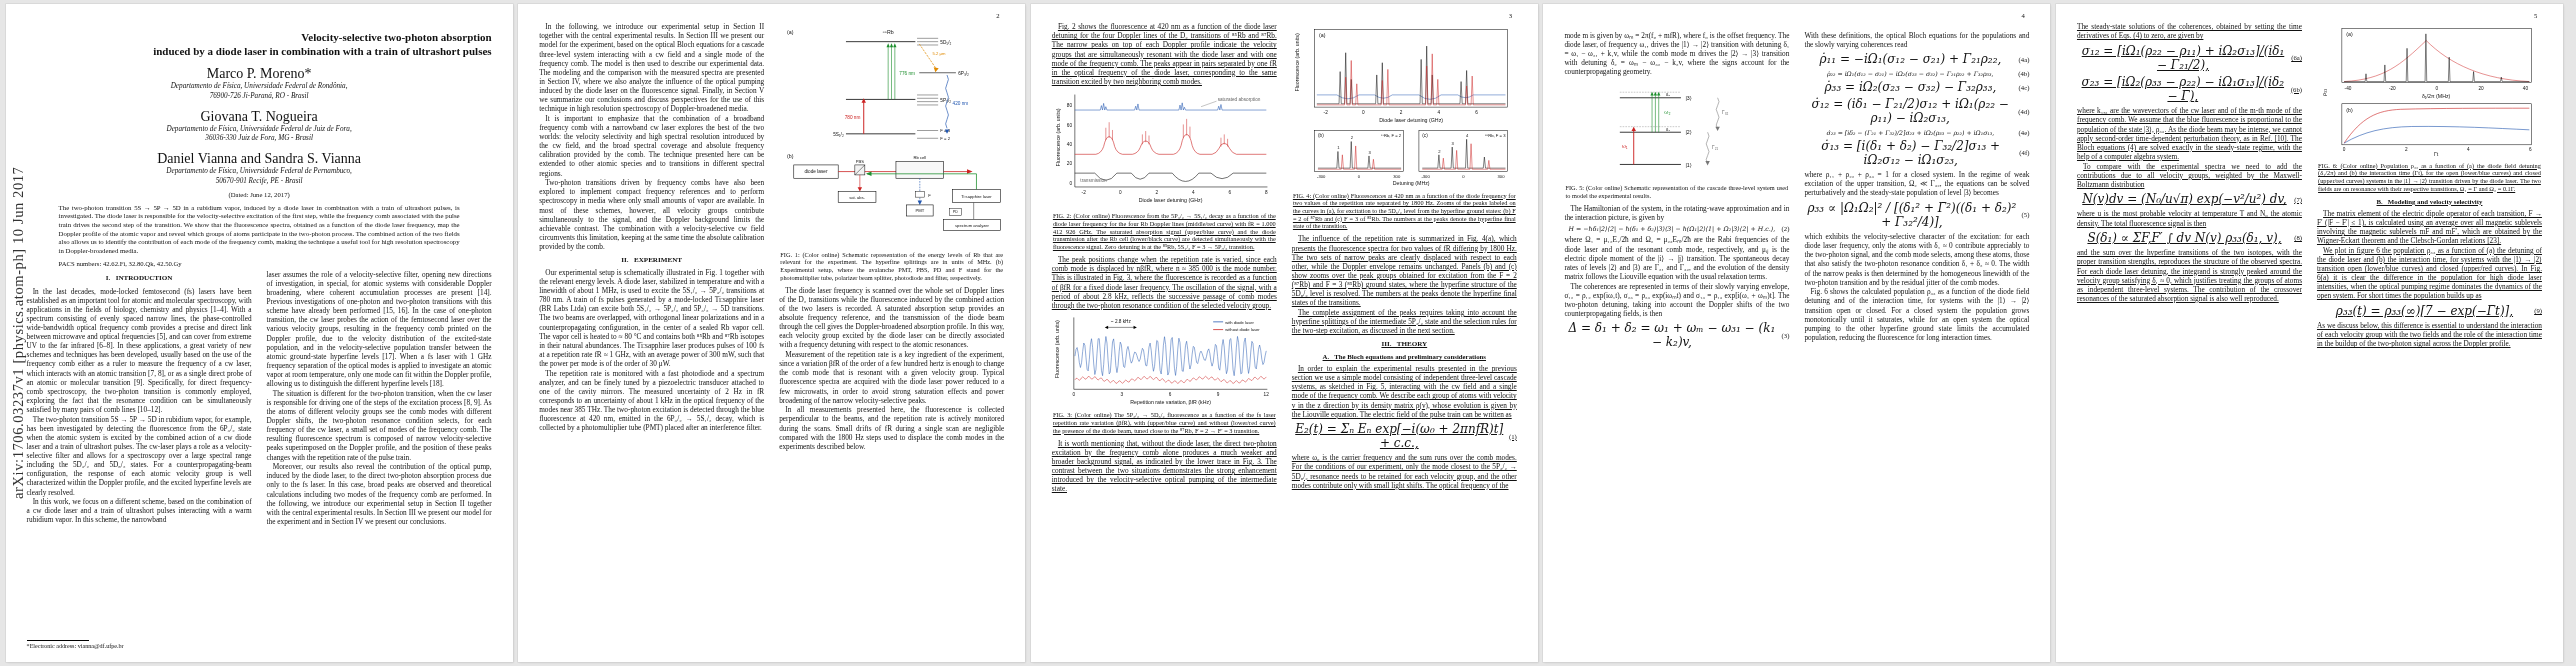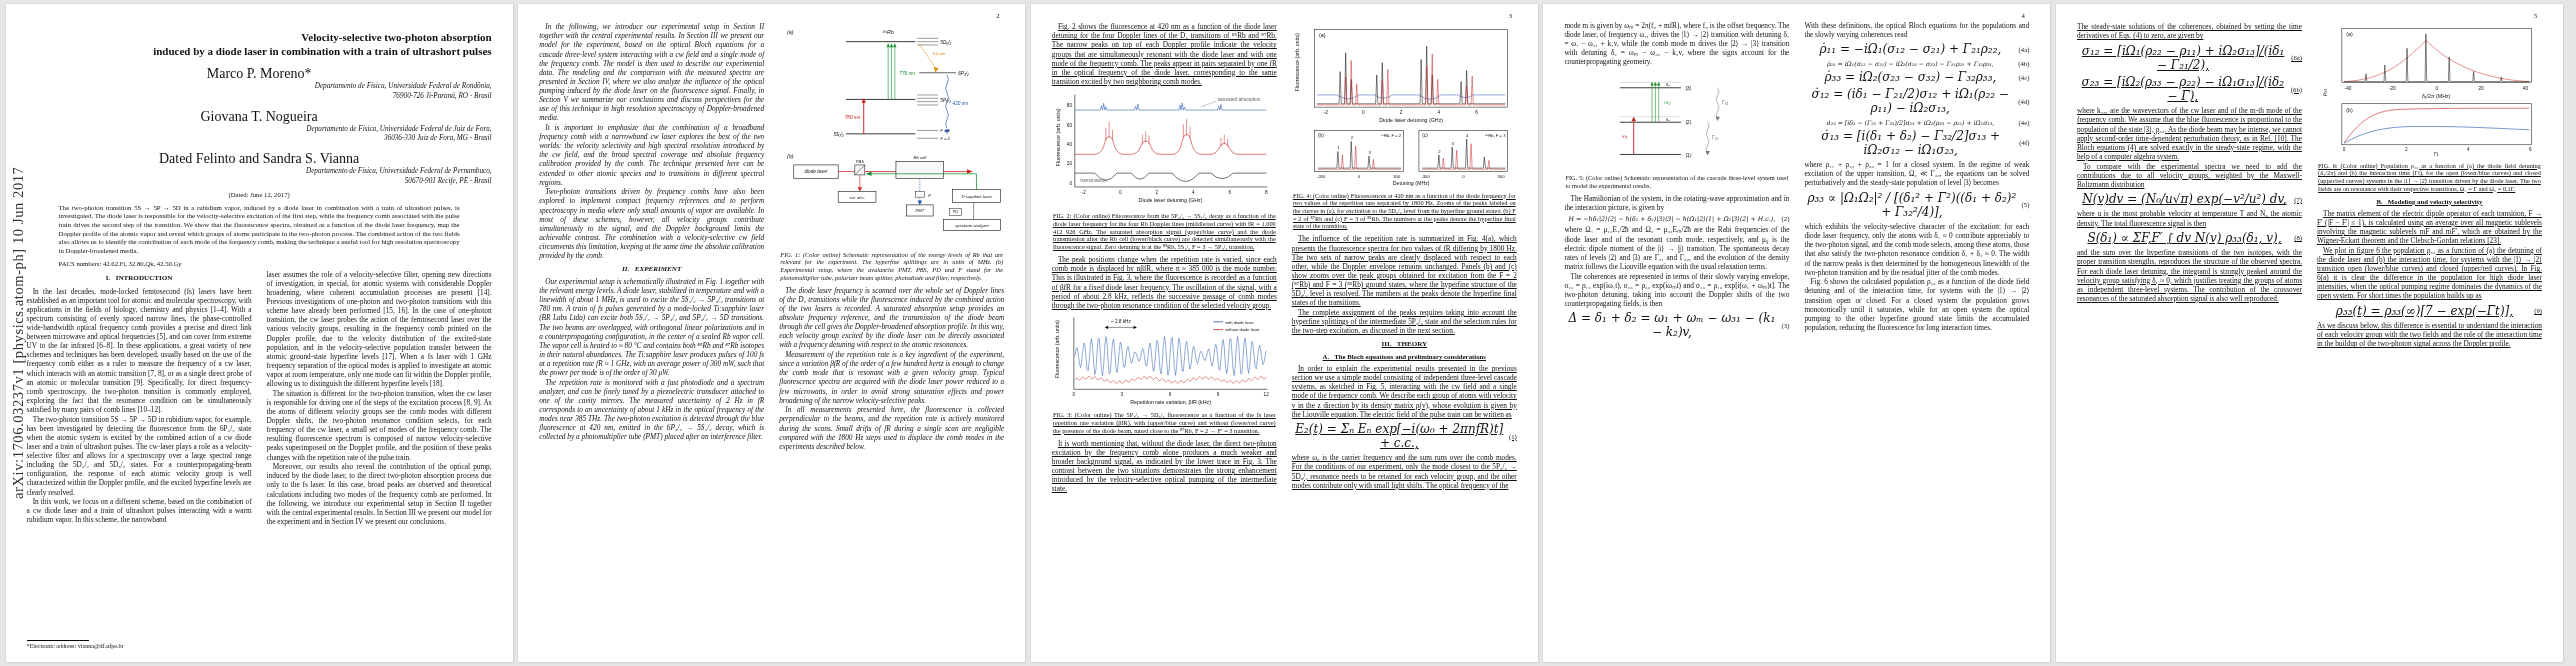--- a/index.html
+++ b/index.html
@@ -6,21 +6,21 @@
   .canvas{width:2576px;height:667px;min-width:2576px;box-sizing:border-box;display:flex;gap:5.6px;padding:4.4px 5.6px;background:#e6e6e6;}
   .page{width:507px;height:658px;background:#fff;box-sizing:border-box;position:relative;
         padding:14.5px 21px 12.2px 21px;font-family:"Liberation Serif",serif;color:#111;
         box-shadow:0 0 0 0.6px #d2d2d2,0.6px 1.1px 2.2px rgba(0,0,0,.18);overflow:hidden;}
   .pageno{position:absolute;top:7.8px;right:25.6px;font-size:6.7px;}
   .arxiv{position:absolute;left:4.4px;top:0;height:100%;display:flex;align-items:center;justify-content:center;
          writing-mode:vertical-rl;transform:rotate(180deg);font-size:14.5px;letter-spacing:0.6px;color:#333;}
   .title{text-align:right;font-weight:bold;font-size:11px;line-height:1.3;}
   .title.first{margin-top:11px;}
   .author{text-align:center;font-size:14px;margin-top:7.8px;}
-  .affil{text-align:right;font-style:italic;font-size:7.2px;line-height:1.3;}
+  .affil{text-align:center;font-style:italic;font-size:7.2px;line-height:1.3;}
   .dated{text-align:center;font-size:6.7px;margin-top:5px;}
   .abstract{margin:5.6px 32px 0;font-size:6.8px;line-height:1.27;text-align:justify;}
   .pacs{margin:4.4px 32px 0;font-size:6.7px;}
   .twocol{display:flex;gap:15px;margin-top:3px;}
   .col{width:226px;}
   p.body{margin:0 0 0.6px 0;font-size:7.3px;line-height:1.25;text-indent:6.1px;text-align:justify;}
   p.body.noind{text-indent:0;}
   .sec{font-size:7.1px;font-weight:bold;text-align:center;margin:4.4px 0 4.4px;white-space:pre;}
   .subsec{font-size:6.8px;font-weight:bold;text-align:center;margin:5.6px 0 3.9px;white-space:pre-wrap;}
   figure.fig{margin:3.3px 0 2.2px;}
@@ -43,21 +43,21 @@
   <div class="page">
     <div class="arxiv">arXiv:1706.03237v1  [physics.atom-ph]  10 Jun 2017</div>
     <div class="title first">Velocity-selective two-photon absorption</div>
     <div class="title">induced by a diode laser in combination with a train of ultrashort pulses</div>
     <div class="author">Marco P. Moreno*</div>
     <div class="affil">Departamento de Física, Universidade Federal de Rondônia,</div>
     <div class="affil">76900-726 Ji-Paraná, RO - Brasil</div>
     <div class="author">Giovana T. Nogueira</div>
     <div class="affil">Departamento de Física, Universidade Federal de Juiz de Fora,</div>
     <div class="affil">36036-330 Juiz de Fora, MG - Brasil</div>
-    <div class="author">Dated Felinto and Sandra S. Vianna</div>
+    <div class="author">Daniel Vianna and Sandra S. Vianna</div>
     <div class="affil">Departamento de Física, Universidade Federal de Pernambuco,</div>
     <div class="affil">50670-901 Recife, PE - Brasil</div>
     <div class="dated">(Dated: June 12, 2017)</div>
     <div class="abstract">The two-photon transition 5S → 5P → 5D in a rubidium vapor, induced by a diode laser in combination with a train of ultrashort pulses, is investigated. The diode laser is responsible for the velocity-selective excitation of the first step, while the frequency comb associated with the pulse train drives the second step of the transition. We show that the fluorescence spectra, obtained as a function of the diode laser frequency, map the Doppler profile of the atomic vapor and reveal which groups of atoms participate in the two-photon process. The combined action of the two fields also allows us to identify the contribution of each mode of the frequency comb, making the technique a useful tool for high resolution spectroscopy in Doppler-broadened media.</div>
     <div class="pacs">PACS numbers: 42.62.Fi, 32.80.Qk, 42.50.Gy</div>
     <div class="twocol">
       <div class="col">
         <div class="sec">I.   INTRODUCTION</div>
         <p class="body">In the last decades, mode-locked femtosecond (fs) lasers have been established as an important tool for atomic and molecular spectroscopy, with applications in the fields of biology, chemistry and physics [1–4]. With a spectrum consisting of evenly spaced narrow lines, the phase-controlled wide-bandwidth optical frequency comb provides a precise and direct link between microwave and optical frequencies [5], and can cover from extreme UV to the far infrared [6–8]. In these applications, a great variety of new schemes and techniques has been developed, usually based on the use of the frequency comb either as a ruler to measure the frequency of a cw laser, which interacts with an atomic transition [7, 8], or as a single direct probe of an atomic or molecular transition [9]. Specifically, for direct frequency-comb spectroscopy, the two-photon transition is commonly employed, exploring the fact that the resonance condition can be simultaneously satisfied by many pairs of comb lines [10–12].</p>
         <p class="body">The two-photon transition 5S → 5P → 5D in rubidium vapor, for example, has been investigated by detecting the fluorescence from the 6P₃/₂ state when the atomic system is excited by the combined action of a cw diode laser and a train of ultrashort pulses. The cw-laser plays a role as a velocity-selective filter and allows for a spectroscopy over a large spectral range including the 5D₃/₂ and 5D₅/₂ states. For a counterpropagating-beam configuration, the response of each atomic velocity group is well characterized within the Doppler profile, and the excited hyperfine levels are clearly resolved.</p>
@@ -70,21 +70,21 @@
       </div>
     </div>
     <div class="footnote">
       <div class="fnrule"></div>
       <span>*Electronic address: vianna@df.ufpe.br</span>
     </div>
   </div>
 
   <div class="page">
     <div class="pageno">2</div>
-    <div class="twocol" style="margin-top:3.3px;font-style:italic;">
+    <div class="twocol" style="margin-top:3.3px;">
       <div class="col">
         <p class="body">In the following, we introduce our experimental setup in Section II together with the central experimental results. In Section III we present our model for the experiment, based on the optical Bloch equations for a cascade three-level system interacting with a cw field and a single mode of the frequency comb. The model is then used to describe our experimental data. The modeling and the comparison with the measured spectra are presented in Section IV, where we also analyze the influence of the optical pumping induced by the diode laser on the fluorescence signal. Finally, in Section V we summarize our conclusions and discuss perspectives for the use of this technique in high resolution spectroscopy of Doppler-broadened media.</p>
         <p class="body">It is important to emphasize that the combination of a broadband frequency comb with a narrowband cw laser explores the best of the two worlds: the velocity selectivity and high spectral resolution introduced by the cw field, and the broad spectral coverage and absolute frequency calibration provided by the comb. The technique presented here can be extended to other atomic species and to transitions in different spectral regions.</p>
         <p class="body">Two-photon transitions driven by frequency combs have also been explored to implement compact frequency references and to perform spectroscopy in media where only small amounts of vapor are available. In most of these schemes, however, all velocity groups contribute simultaneously to the signal, and the Doppler background limits the achievable contrast. The combination with a velocity-selective cw field circumvents this limitation, keeping at the same time the absolute calibration provided by the comb.</p>
         <div class="sec">II.   EXPERIMENT</div>
         <p class="body">Our experimental setup is schematically illustrated in Fig. 1 together with the relevant energy levels. A diode laser, stabilized in temperature and with a linewidth of about 1 MHz, is used to excite the 5S₁/₂ → 5P₃/₂ transitions at 780 nm. A train of fs pulses generated by a mode-locked Ti:sapphire laser (BR Labs Ltda) can excite both 5S₁/₂ → 5P₃/₂ and 5P₃/₂ → 5D transitions. The two beams are overlapped, with orthogonal linear polarizations and in a counterpropagating configuration, in the center of a sealed Rb vapor cell. The vapor cell is heated to ≈ 80 °C and contains both ⁸⁵Rb and ⁸⁷Rb isotopes in their natural abundances. The Ti:sapphire laser produces pulses of 100 fs at a repetition rate fR ≈ 1 GHz, with an average power of 300 mW, such that the power per mode is of the order of 30 μW.</p>
         <p class="body">The repetition rate is monitored with a fast photodiode and a spectrum analyzer, and can be finely tuned by a piezoelectric transducer attached to one of the cavity mirrors. The measured uncertainty of 2 Hz in fR corresponds to an uncertainty of about 1 kHz in the optical frequency of the modes near 385 THz. The two-photon excitation is detected through the blue fluorescence at 420 nm, emitted in the 6P₃/₂ → 5S₁/₂ decay, which is collected by a photomultiplier tube (PMT) placed after an interference filter.</p>
       </div>
       <div class="col">
         <figure class="fig">
@@ -289,21 +289,21 @@
           <span class="eqbody">E₂(t) = Σₙ Eₙ exp[−i(ω₀ + 2πnfR)t] + c.c.,</span>
           <span class="eqnum">(1)</span>
         </div>
         <p class="body noind">where ω₀ is the carrier frequency and the sum runs over the comb modes. For the conditions of our experiment, only the mode closest to the 5P₃/₂ → 5D₅/₂ resonance needs to be retained for each velocity group, and the other modes contribute only with small light shifts. The optical frequency of the</p>
       </div>
     </div>
   </div>
 
   <div class="page">
     <div class="pageno">4</div>
-    <div class="twocol" style="margin-top:2px;">
+    <div class="twocol" style="margin-top:12px;">
       <div class="col">
         <p class="body noind">mode m is given by ωₘ = 2π(f₀ + mfR), where f₀ is the offset frequency. The diode laser, of frequency ω₁, drives the |1⟩ → |2⟩ transition with detuning δ₁ = ω₁ − ω₂₁ + k₁v, while the comb mode m drives the |2⟩ → |3⟩ transition with detuning δ₂ = ωₘ − ω₃₂ − k₂v, where the signs account for the counterpropagating geometry.</p>
         <figure class="fig">
           <svg viewBox="0 0 404 180" width="225" height="100">
             <g>
               <line x1="100" y1="152" x2="210" y2="152" stroke="#000" stroke-width="1.4"></line>
               <line x1="100" y1="94" x2="210" y2="94" stroke="#000" stroke-width="1.4"></line>
               <line x1="100" y1="32" x2="210" y2="32" stroke="#000" stroke-width="1.4"></line>
               <text x="218" y="156" class="ft9">|1⟩</text>
               <text x="218" y="98" class="ft9">|2⟩</text>

